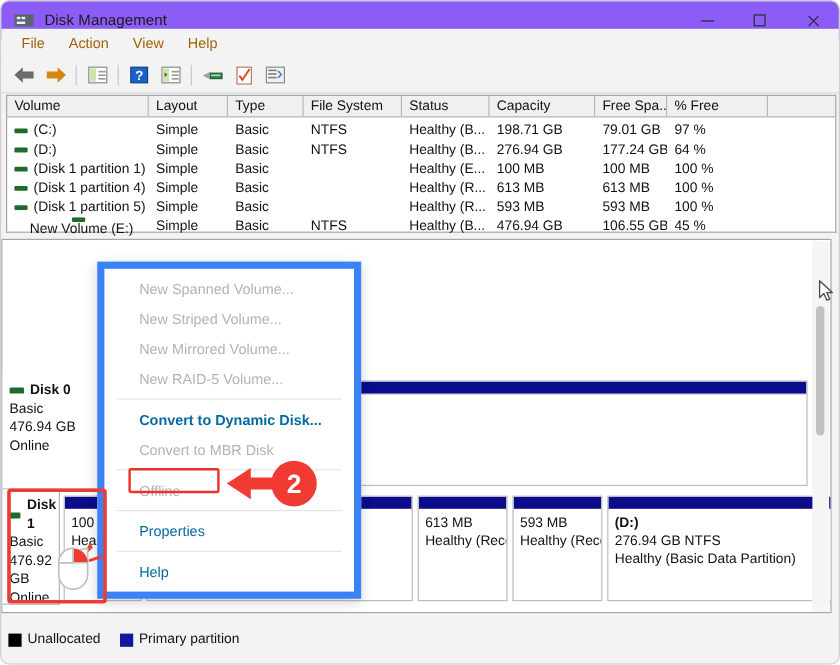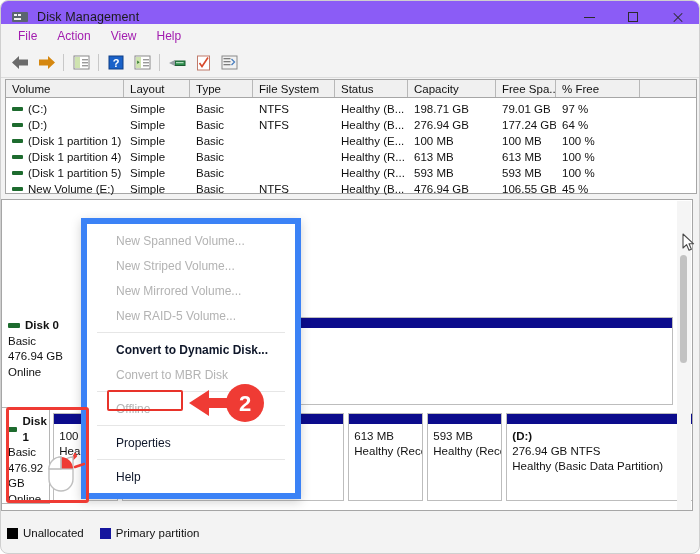--- a/index.html
+++ b/index.html
@@ -62,21 +62,21 @@
 
   
   #menubar {
     position: absolute; top: 23px; left: 0;
     width: 700px; height: 23px;
     background: #f3f3f3;
     display: flex; align-items: center;
     padding-left: 9px;
   }
   .menu-item {
-    font-size: 12px; color: #a21caf;
+    font-size: 12px; color: #a16207;
     padding: 3px 10px 3px 8px;
     margin-right: 2px;
   }
 
   
   #toolbar {
     position: absolute; top: 47px; left: 0;
     width: 700px; height: 30px;
     background: #f3f3f3;
     display: flex; align-items: center;
@@ -197,21 +197,21 @@
     border: 6px solid #3b82f6;
     box-shadow: 0 3px 10px rgba(0,0,0,.18);
     padding: 4px 0;
     z-index: 40;
   }
   .ctx-item {
     height: 25px;
     display: flex; align-items: center;
     padding-left: 29px;
     font-size: 12px;
-    color: #0f172a;
+    color: #0369a1;
   }
   .ctx-item.disabled { color: #b3b3b3; }
   .ctx-item.bold { font-weight: bold; }
   .ctx-sep { height: 1px; background: #e6e6e6; margin: 4px 10px; }
 
   
   #hl-properties {
     position: absolute;
     left: 106px; top: 389px;
     width: 76px; height: 21px;
@@ -405,21 +405,21 @@
       <div class="vcell" style="width:66px;">Simple</div>
       <div class="vcell" style="width:63px;">Basic</div>
       <div class="vcell" style="width:82px;"></div>
       <div class="vcell" style="width:73px;">Healthy (R...</div>
       <div class="vcell" style="width:88px;">593 MB</div>
       <div class="vcell" style="width:60px;">593 MB</div>
       <div class="vcell" style="width:84px;">100 %</div>
     </div>
 
     <div class="vrow">
-      <div class="vcell" style="width:118px;">
+      <div class="vcell" style="width:118px;flex-direction:column;">
           <span class="vol-dash"></span>
           <span>New Volume (E:)</span>
         </div>
       <div class="vcell" style="width:66px;">Simple</div>
       <div class="vcell" style="width:63px;">Basic</div>
       <div class="vcell" style="width:82px;">NTFS</div>
       <div class="vcell" style="width:73px;">Healthy (B...</div>
       <div class="vcell" style="width:88px;">476.94 GB</div>
       <div class="vcell" style="width:60px;">106.55 GB</div>
       <div class="vcell" style="width:84px;">45 %</div>

